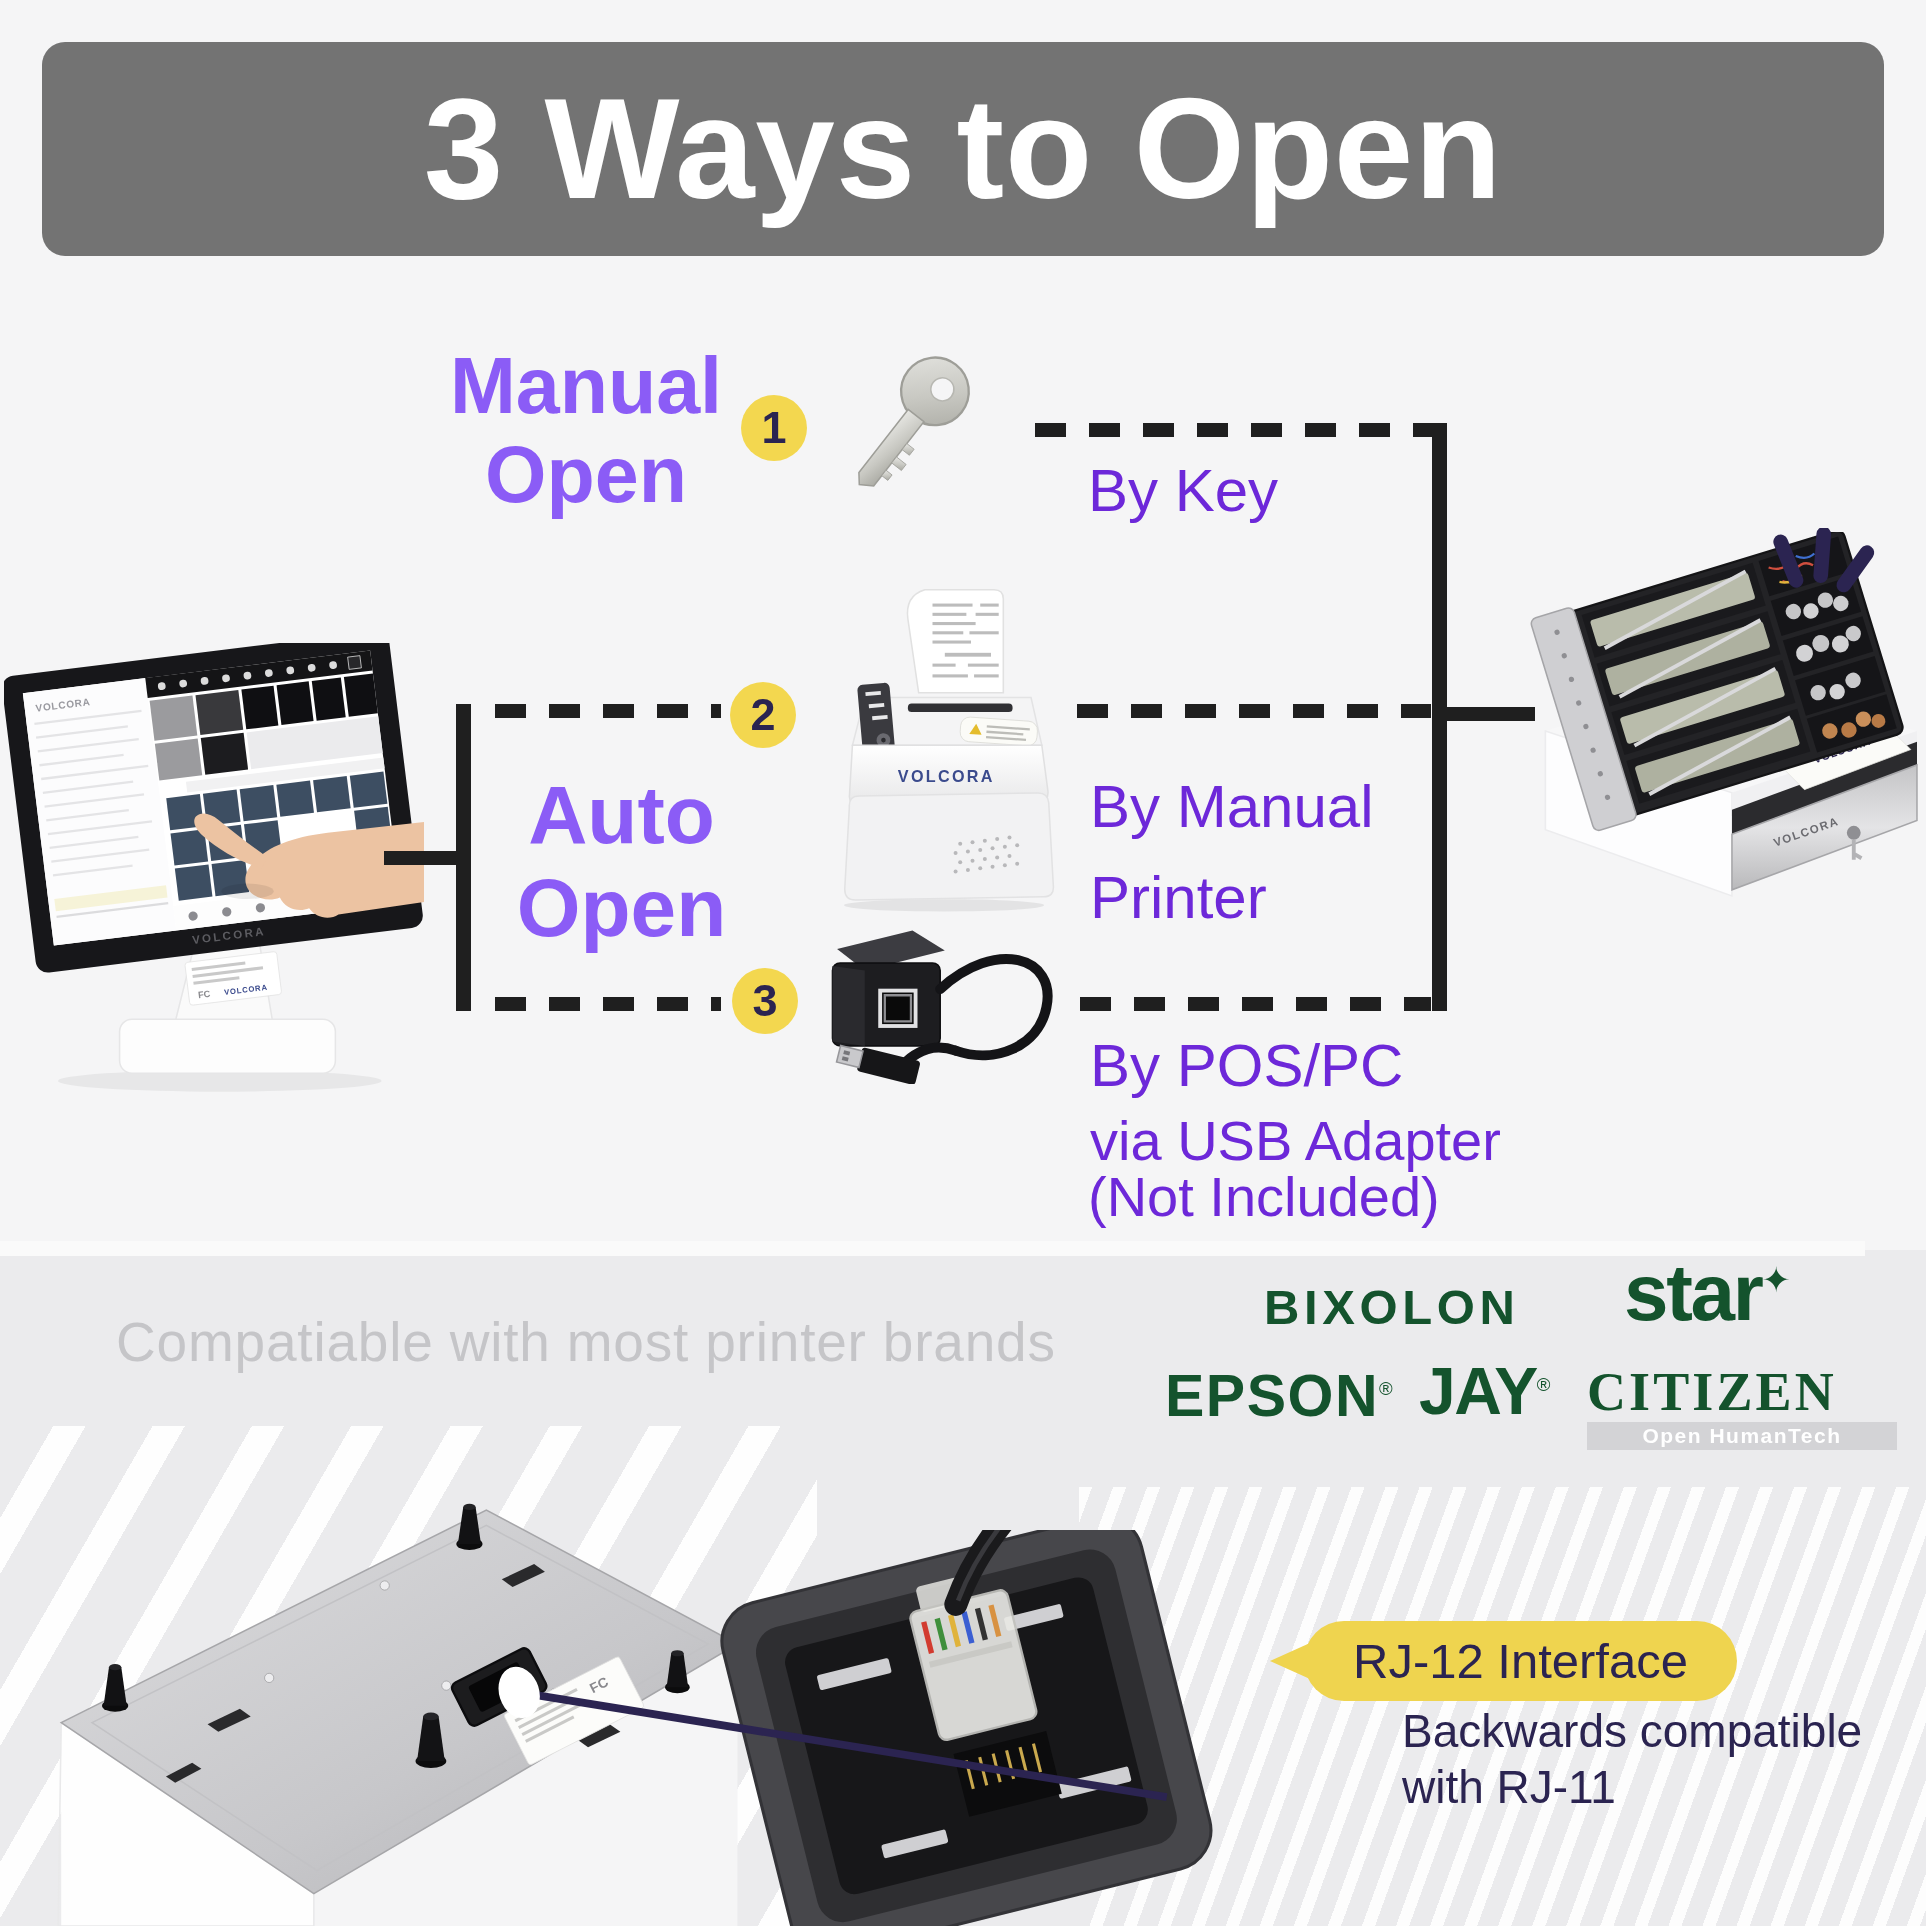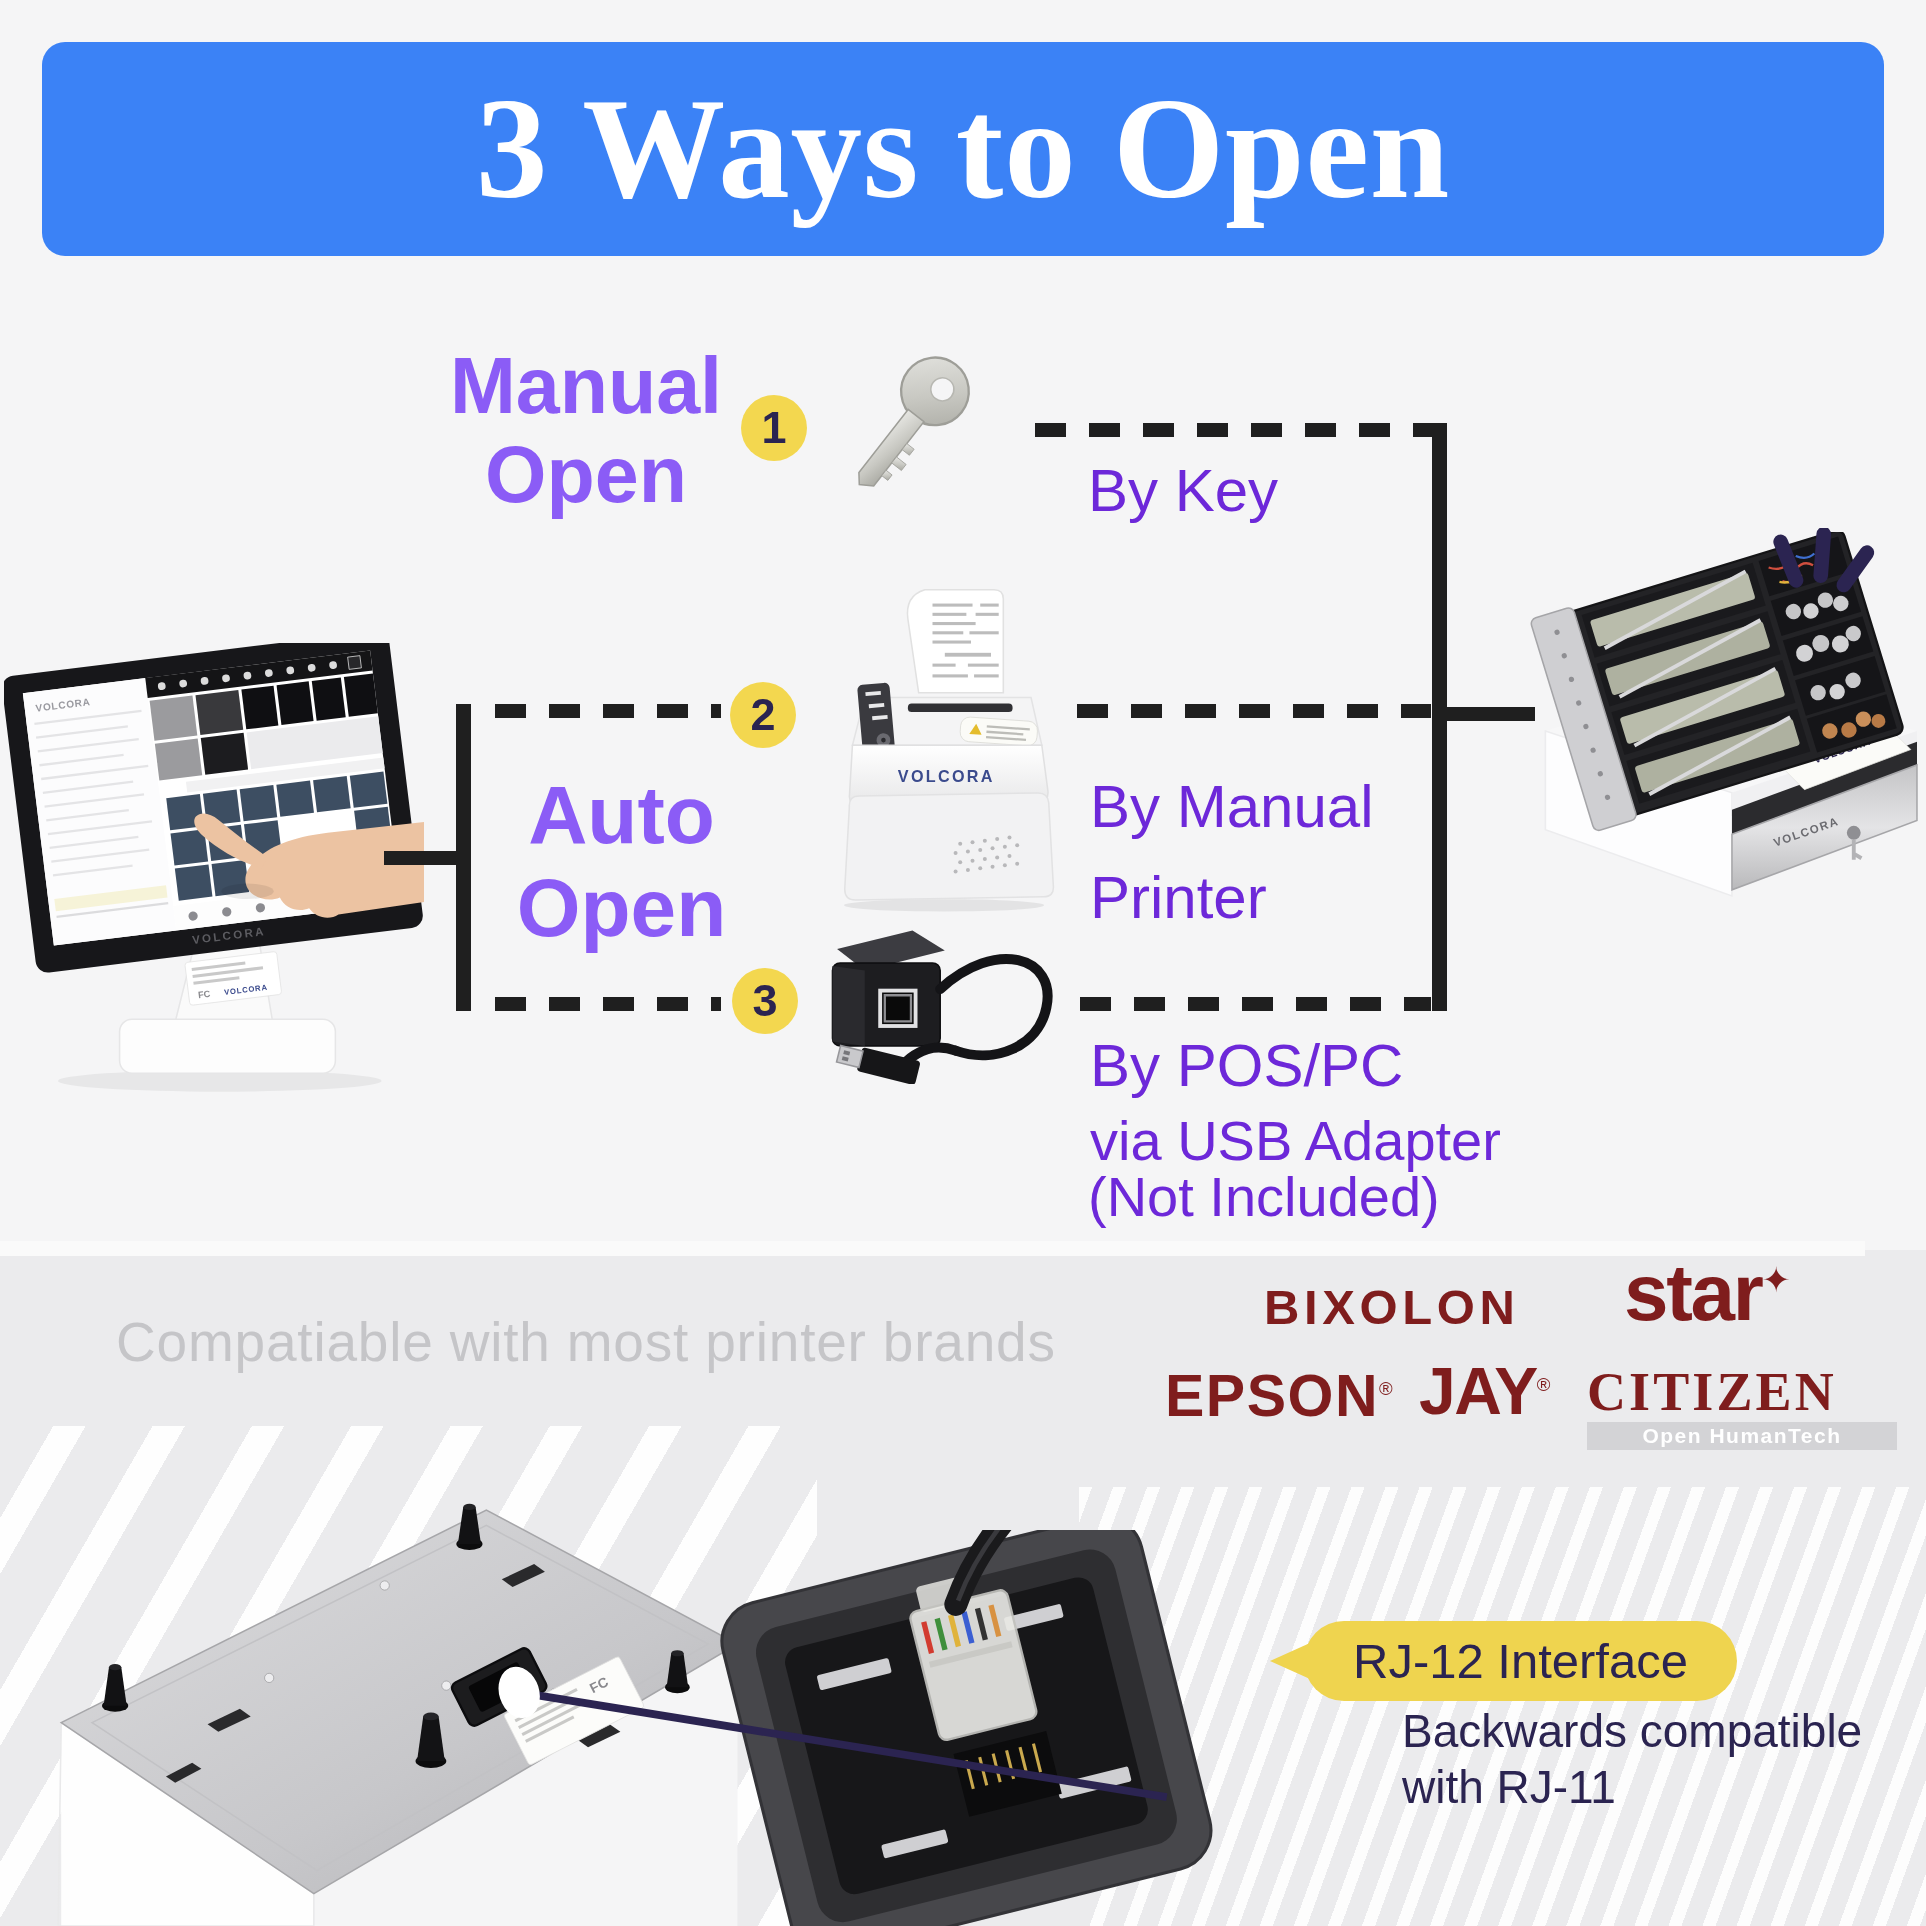--- a/index.html
+++ b/index.html
@@ -6,24 +6,23 @@
   body{
     width:1926px;height:1926px;position:relative;overflow:hidden;
     background:#f5f5f6;
     font-family:"Liberation Sans","DejaVu Sans",sans-serif;
     color:#2b2451;
   }
   .abs{position:absolute;}
   
   .banner{
     left:42px;top:42px;width:1842px;height:214px;
-    background:#3b82f6;border-radius:23px;
+    background:#737373;border-radius:23px;
     display:flex;align-items:center;justify-content:center;
     z-index:4;
-    font-family:Liberation Serif, serif;
   }
   .banner h1{
     margin:0;color:#ffffff;font-size:143px;font-weight:800;letter-spacing:0.8px;
   }
   
   .step-head{
     font-weight:800;color:#8b5cf6;text-align:center;z-index:4;line-height:1.13;
   }
   .manual{left:370px;top:341px;width:432px;font-size:79px;}
   .auto{left:429px;top:769px;width:385px;font-size:82px;}
@@ -47,21 +46,21 @@
     background:repeating-linear-gradient(120deg,#ffffff 0 28px,rgba(255,255,255,0) 28px 86px);
   }
   .stripes-right{
     left:1079px;top:1487px;width:848px;height:439px;z-index:1;opacity:.9;
     background:repeating-linear-gradient(110deg,#ffffff 0 12.3px,rgba(255,255,255,0) 12.3px 32px);
   }
   .caption{
     left:116px;top:1310px;font-size:55px;color:#c5c5c8;z-index:2;letter-spacing:0.8px;font-weight:400;
   }
   
-  .logo{color:#7f1d1d;z-index:2;}
+  .logo{color:#14532d;z-index:2;}
   .bixolon{left:1264px;top:1279px;font-size:49px;font-weight:800;letter-spacing:4.6px;}
   .star{left:1624px;top:1247px;font-size:80px;font-weight:700;letter-spacing:-2.3px;}
   .star .spark{font-size:35px;vertical-align:28px;letter-spacing:0;}
   .epson{left:1165px;top:1362px;font-size:59px;font-weight:800;letter-spacing:1.5px;}
   .epson sup,.jay sup{font-size:18.5px;font-weight:400;}
   .jay{left:1419px;top:1353px;font-size:66px;font-weight:800;letter-spacing:-1.5px;}
   .citizen{left:1587px;top:1361px;font-family:"Liberation Serif","DejaVu Serif",serif;font-size:54px;font-weight:700;letter-spacing:3.1px;}
   .citizen-bar{
     left:1587px;top:1422px;width:310px;height:28px;background:#d3d3d6;z-index:2;
     display:flex;align-items:center;justify-content:center;

